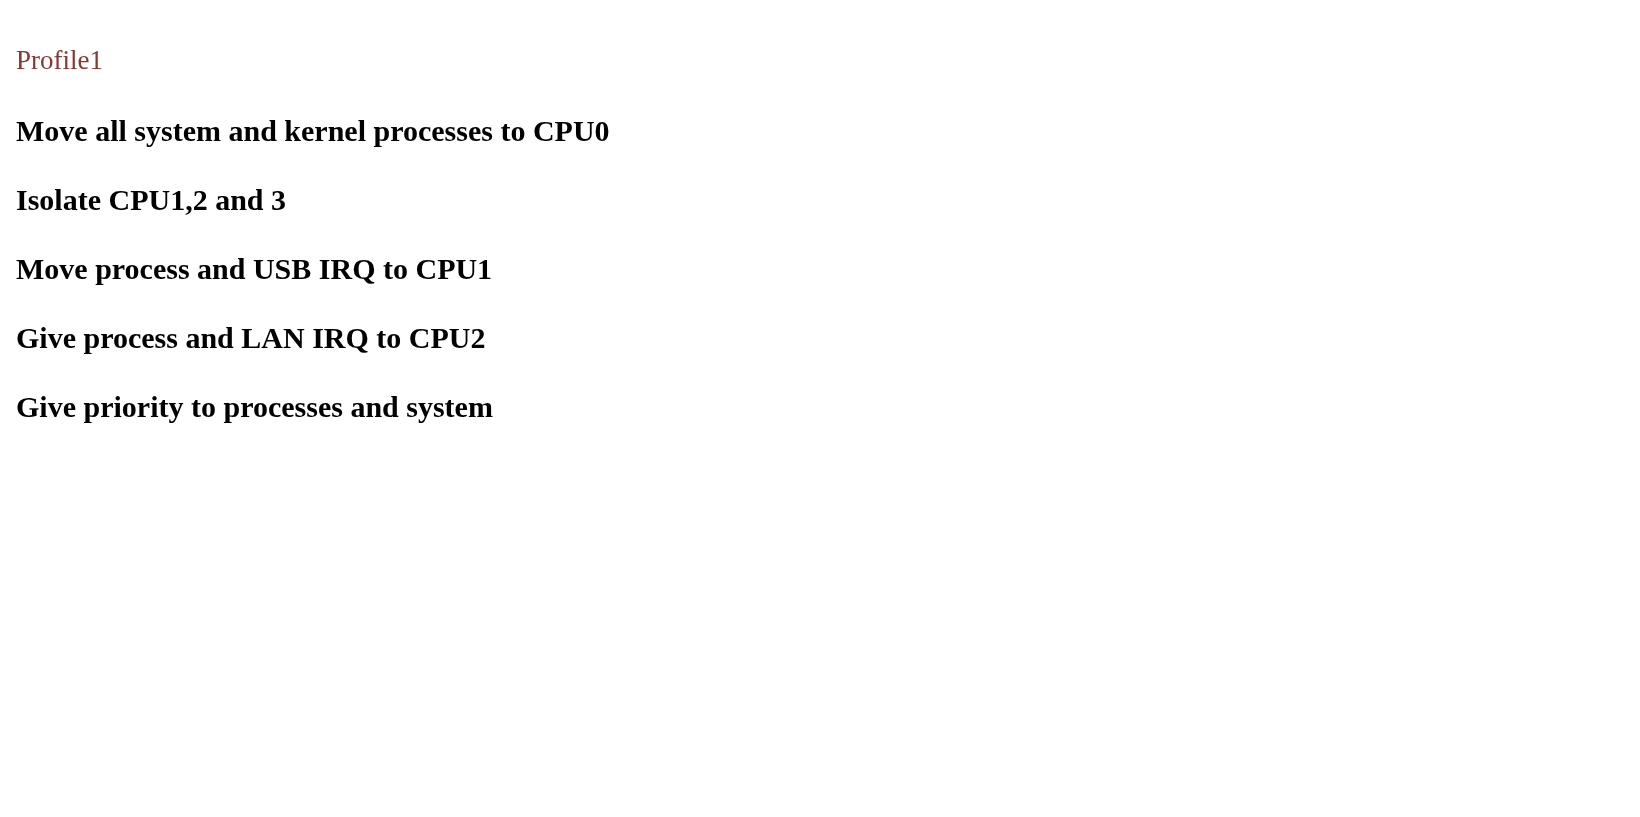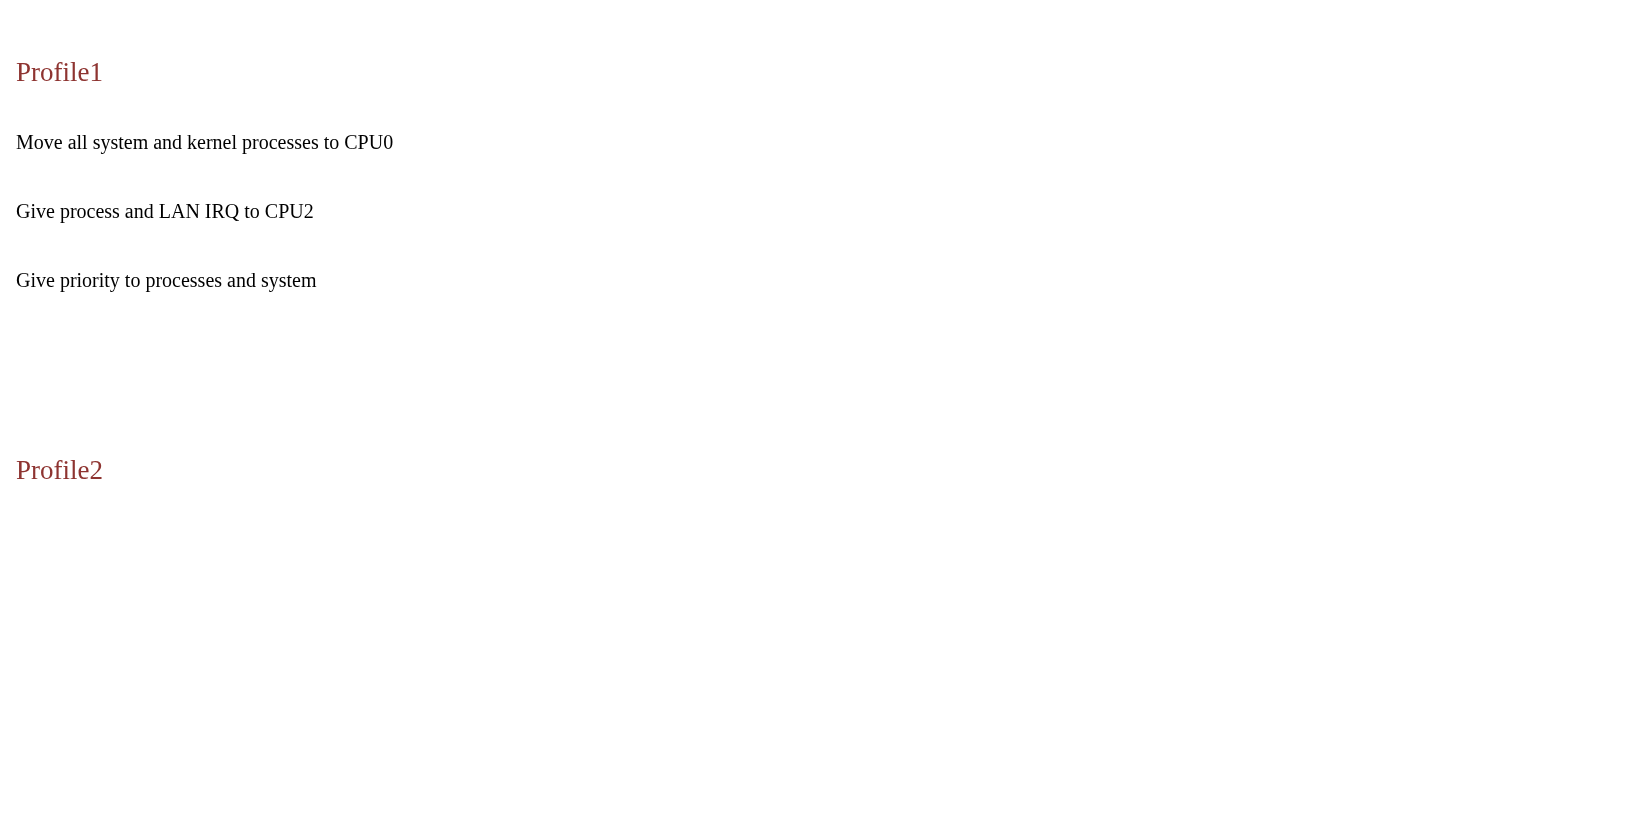--- a/index.html
+++ b/index.html
@@ -15,42 +15,44 @@
     color: #000000;
   }
   .doc {
     padding: 44px 20px 0 16px;
   }
   .section-heading {
     color: #8e3431;
     font-size: 27px;
     font-weight: normal;
     line-height: 33px;
-    margin: 12px 0 36px 0;
+    margin: 0 0 36px 0;
   }
   .para {
-    font-size: 20px;
+    font-size: 30px;
     line-height: 35px;
     margin: 0 0 34px 0;
+    font-weight: bold;
   }
   .section-gap {
     height: 110px;
   }
 </style>
 </head>
 <body>
 
 <div class="doc">
 
   <div class="section">
     <h2 class="section-heading">Profile1</h2>
     <p class="para">Move all system and kernel processes to CPU0</p>
+    <p class="para">Isolate CPU1,2 and 3</p>
+    <p class="para">Move process and USB IRQ to CPU1</p>
     <p class="para">Give process and LAN IRQ to CPU2</p>
     <p class="para">Give priority to processes and system</p>
   </div>
 
   <div class="section-gap"></div>
 
   <div class="section">
-    <h2 class="section-heading">Profile2</h2>
   </div>
 
 </div>
 
 </body></html>

